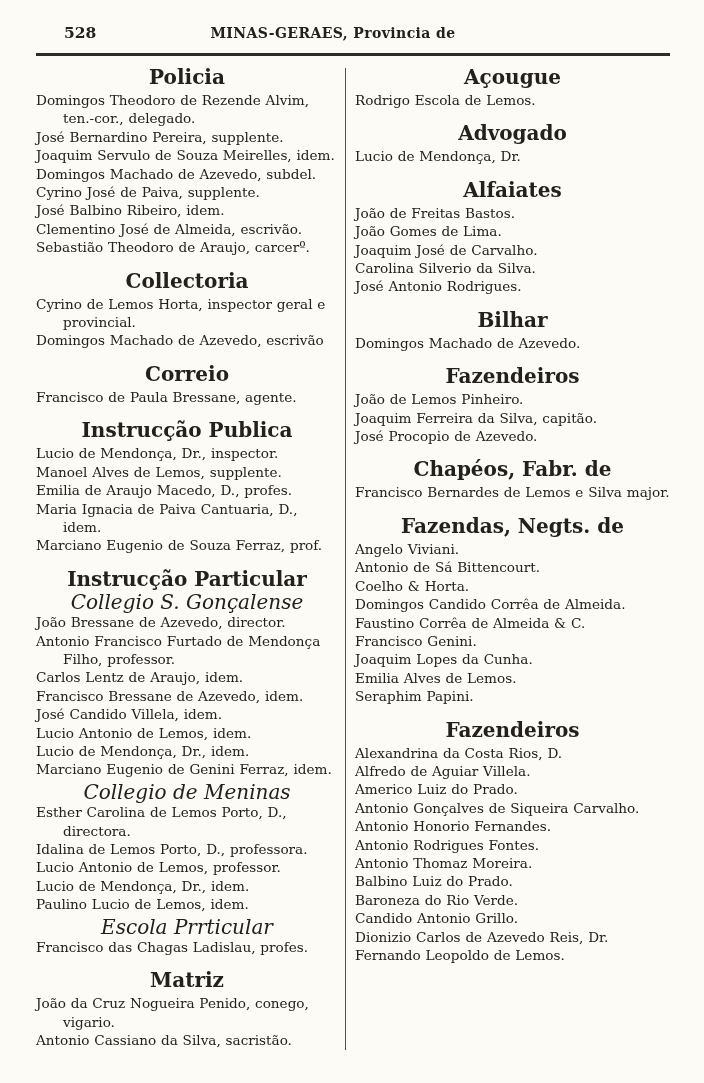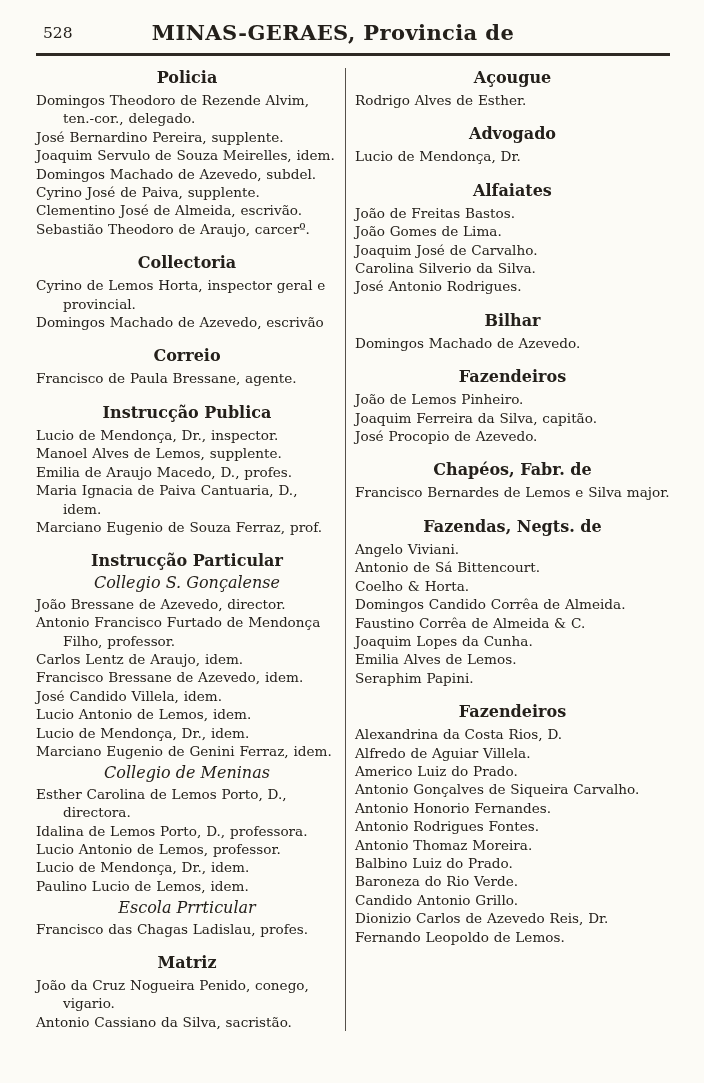--- a/index.html
+++ b/index.html
@@ -25,32 +25,32 @@
     overflow:hidden;
     font-size:13.6px;
     line-height:18.4px;
   }
   .page-header{
     position:relative;
     height:24px;
   }
   .page-number{
     position:absolute;
-    left:7px;
+    left:28px;
     top:0;
-    font-weight:normal;
+    font-weight:bold;
     font-size:15.5px;
   }
   .header-title{
     position:absolute;
     left:calc(50% - 20px);
     transform:translateX(-50%);
     top:0;
     font-weight:bold;
-    font-size:21px;
+    font-size:14px;
     letter-spacing:0.4px;
     white-space:nowrap;
     text-align:right;
   }
   .header-rule{
     border:0;
     border-top:3px solid var(--rule);
     margin:5px 0 0 0;
   }
   .columns{
@@ -61,31 +61,31 @@
   .column{ min-width:0; }
   .column-left{ width:302px; flex:0 0 302px; }
   .column-divider{
     flex:0 0 1px;
     width:1px;
     background:var(--divider);
     margin:0 9px 0 7px;
   }
   .column-right{ flex:1 1 auto; }
   .section-title{
-    font-size:16px;
+    font-size:20px;
     font-weight:bold;
     text-align:center;
     margin:15px 0 4px 0;
     line-height:19px;
   }
   .section:first-child .section-title{ margin-top:0; }
   .subheading{
     font-style:italic;
     font-weight:normal;
-    font-size:16px;
+    font-size:20px;
     text-align:center;
     margin:4px 0 2px 0;
   }
   .entry{
     margin:0;
     padding-left:27px;
     text-indent:-27px;
     word-spacing:0.5px;
   }
 </style>
@@ -100,20 +100,21 @@
   <hr class="header-rule">
   <div class="columns">
     <div class="column column-left">
         <div class="section">
           <h2 class="section-title">Policia</h2>
           <p class="entry">Domingos Theodoro de Rezende Alvim, ten.-cor., delegado.</p>
           <p class="entry">José Bernardino Pereira, supplente.</p>
           <p class="entry">Joaquim Servulo de Souza Meirelles, idem.</p>
           <p class="entry">Domingos Machado de Azevedo, subdel.</p>
           <p class="entry">Cyrino José de Paiva, supplente.</p>
+          <p class="entry">José Balbino Ribeiro, idem.</p>
           <p class="entry">Clementino José de Almeida, escrivão.</p>
           <p class="entry">Sebastião Theodoro de Araujo, carcerº.</p>
         </div>
         <div class="section">
           <h2 class="section-title">Collectoria</h2>
           <p class="entry">Cyrino de Lemos Horta, inspector geral e provincial.</p>
           <p class="entry">Domingos Machado de Azevedo, escrivão</p>
         </div>
         <div class="section">
           <h2 class="section-title">Correio</h2>
@@ -150,21 +151,21 @@
         <div class="section">
           <h2 class="section-title">Matriz</h2>
           <p class="entry">João da Cruz Nogueira Penido, conego, vigario.</p>
           <p class="entry">Antonio Cassiano da Silva, sacristão.</p>
         </div>
       </div>
     <div class="column-divider"></div>
     <div class="column column-right">
         <div class="section">
           <h2 class="section-title">Açougue</h2>
-          <p class="entry">Rodrigo Alves de Esther.</p>
+          <p class="entry">Rodrigo Escola de Lemos.</p>
         </div>
         <div class="section">
           <h2 class="section-title">Advogado</h2>
           <p class="entry">Lucio de Mendonça, Dr.</p>
         </div>
         <div class="section">
           <h2 class="section-title">Alfaiates</h2>
           <p class="entry">João de Freitas Bastos.</p>
           <p class="entry">João Gomes de Lima.</p>
           <p class="entry">Joaquim José de Carvalho.</p>
@@ -185,20 +186,21 @@
           <h2 class="section-title">Chapéos, Fabr. de</h2>
           <p class="entry">Francisco Bernardes de Lemos e Silva major.</p>
         </div>
         <div class="section">
           <h2 class="section-title">Fazendas, Negts. de</h2>
           <p class="entry">Angelo Viviani.</p>
           <p class="entry">Antonio de Sá Bittencourt.</p>
           <p class="entry">Coelho &amp; Horta.</p>
           <p class="entry">Domingos Candido Corrêa de Almeida.</p>
           <p class="entry">Faustino Corrêa de Almeida &amp; C.</p>
+          <p class="entry">Francisco Genini.</p>
           <p class="entry">Joaquim Lopes da Cunha.</p>
           <p class="entry">Emilia Alves de Lemos.</p>
           <p class="entry">Seraphim Papini.</p>
         </div>
         <div class="section">
           <h2 class="section-title">Fazendeiros</h2>
           <p class="entry">Alexandrina da Costa Rios, D.</p>
           <p class="entry">Alfredo de Aguiar Villela.</p>
           <p class="entry">Americo Luiz do Prado.</p>
           <p class="entry">Antonio Gonçalves de Siqueira Carvalho.</p>

